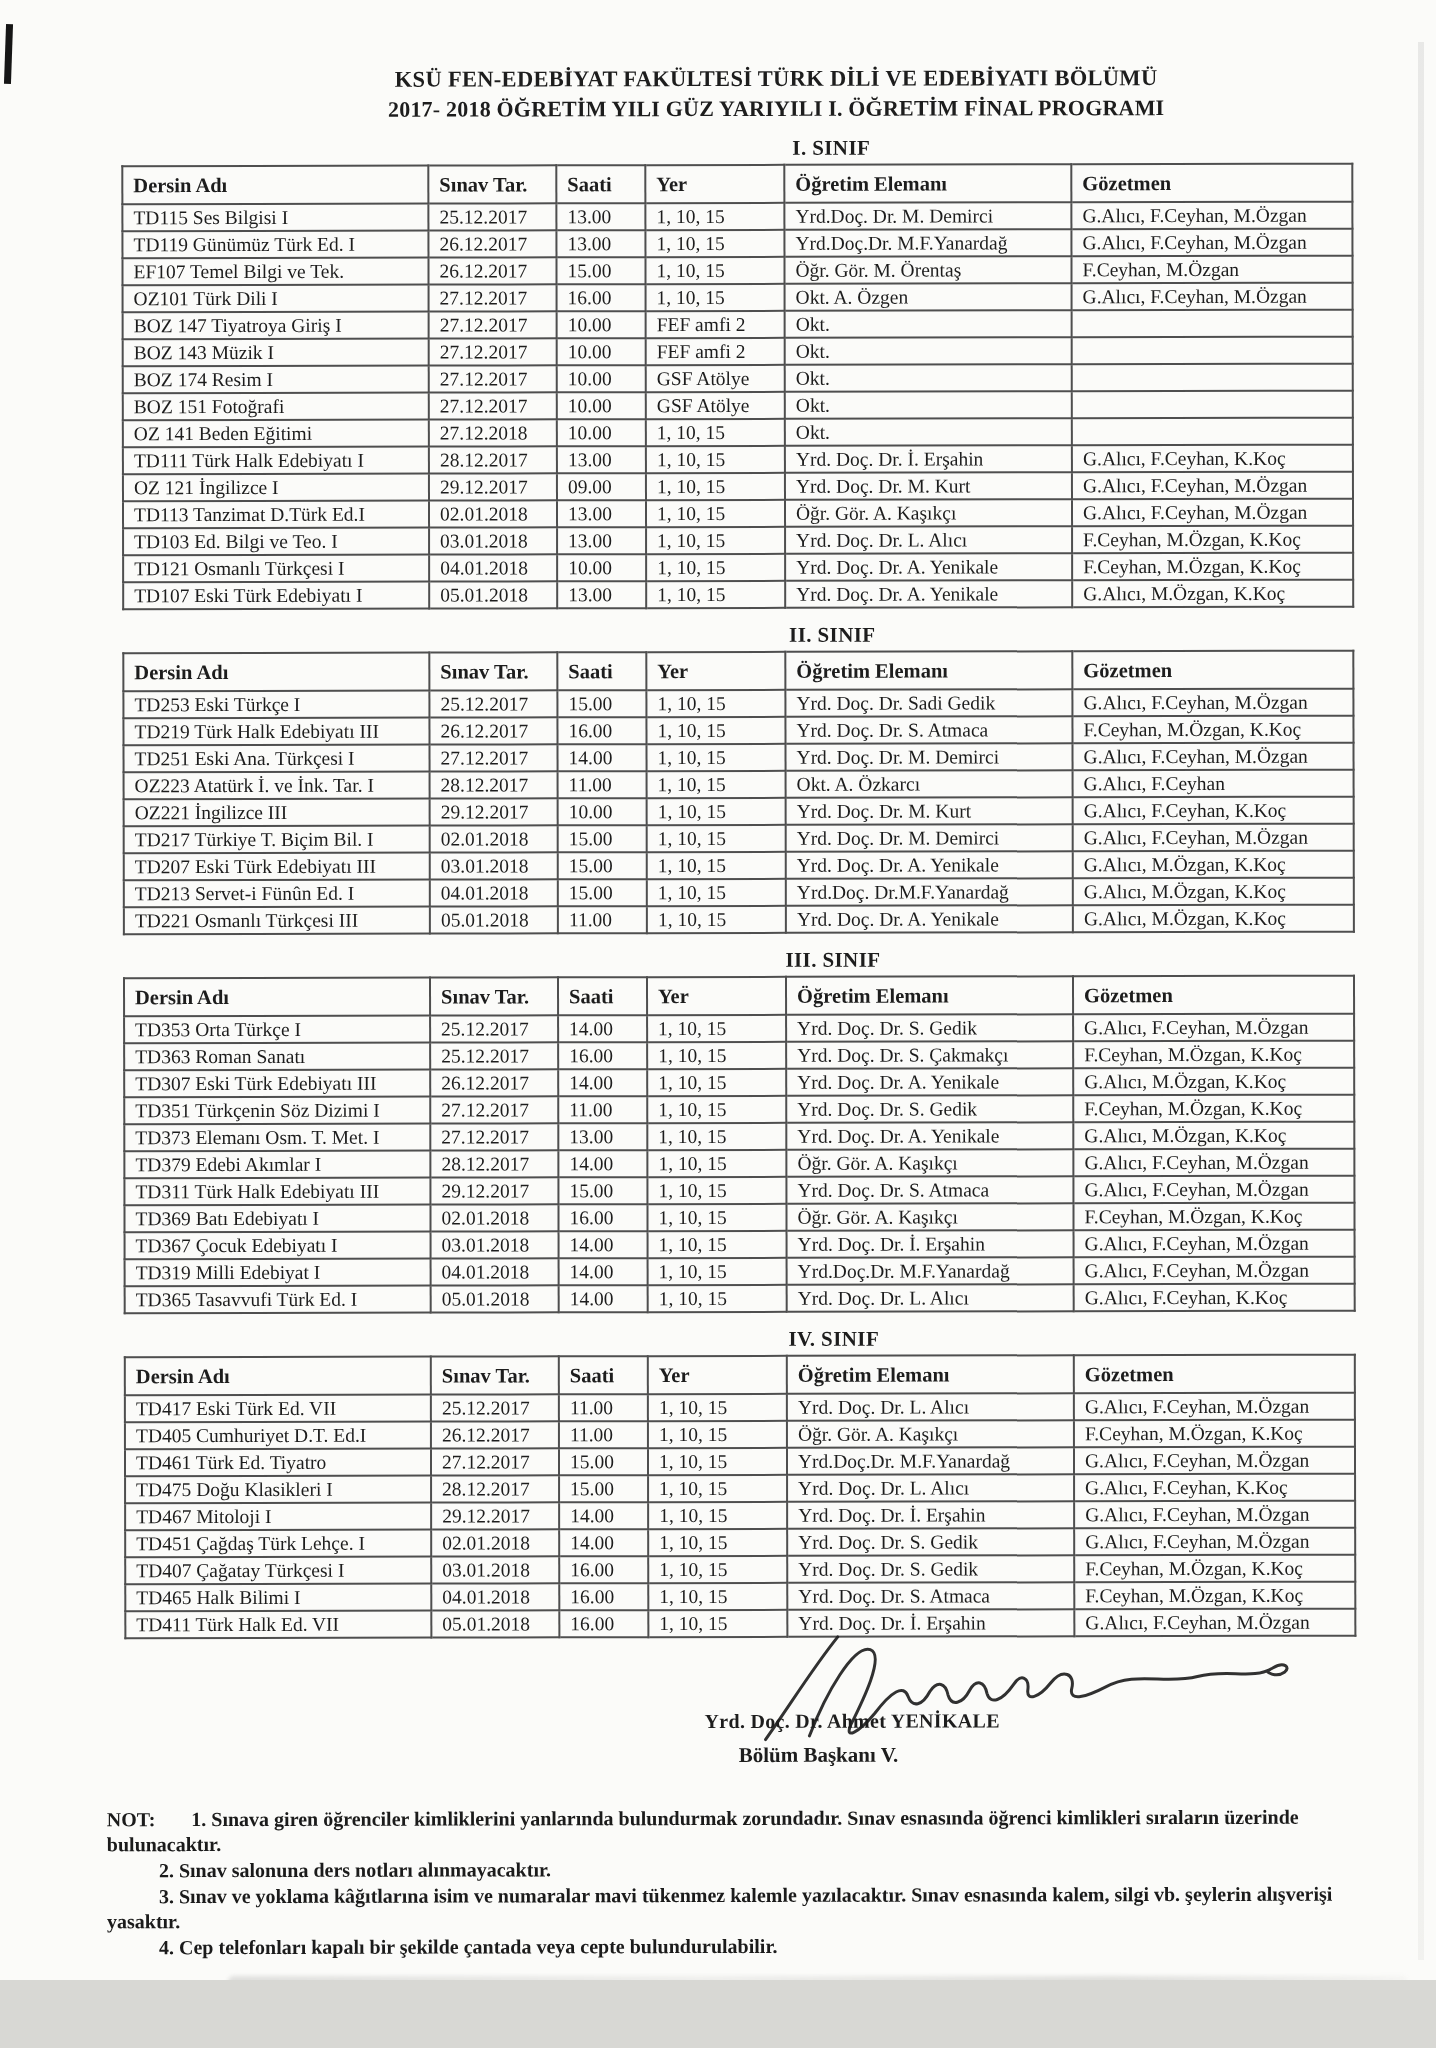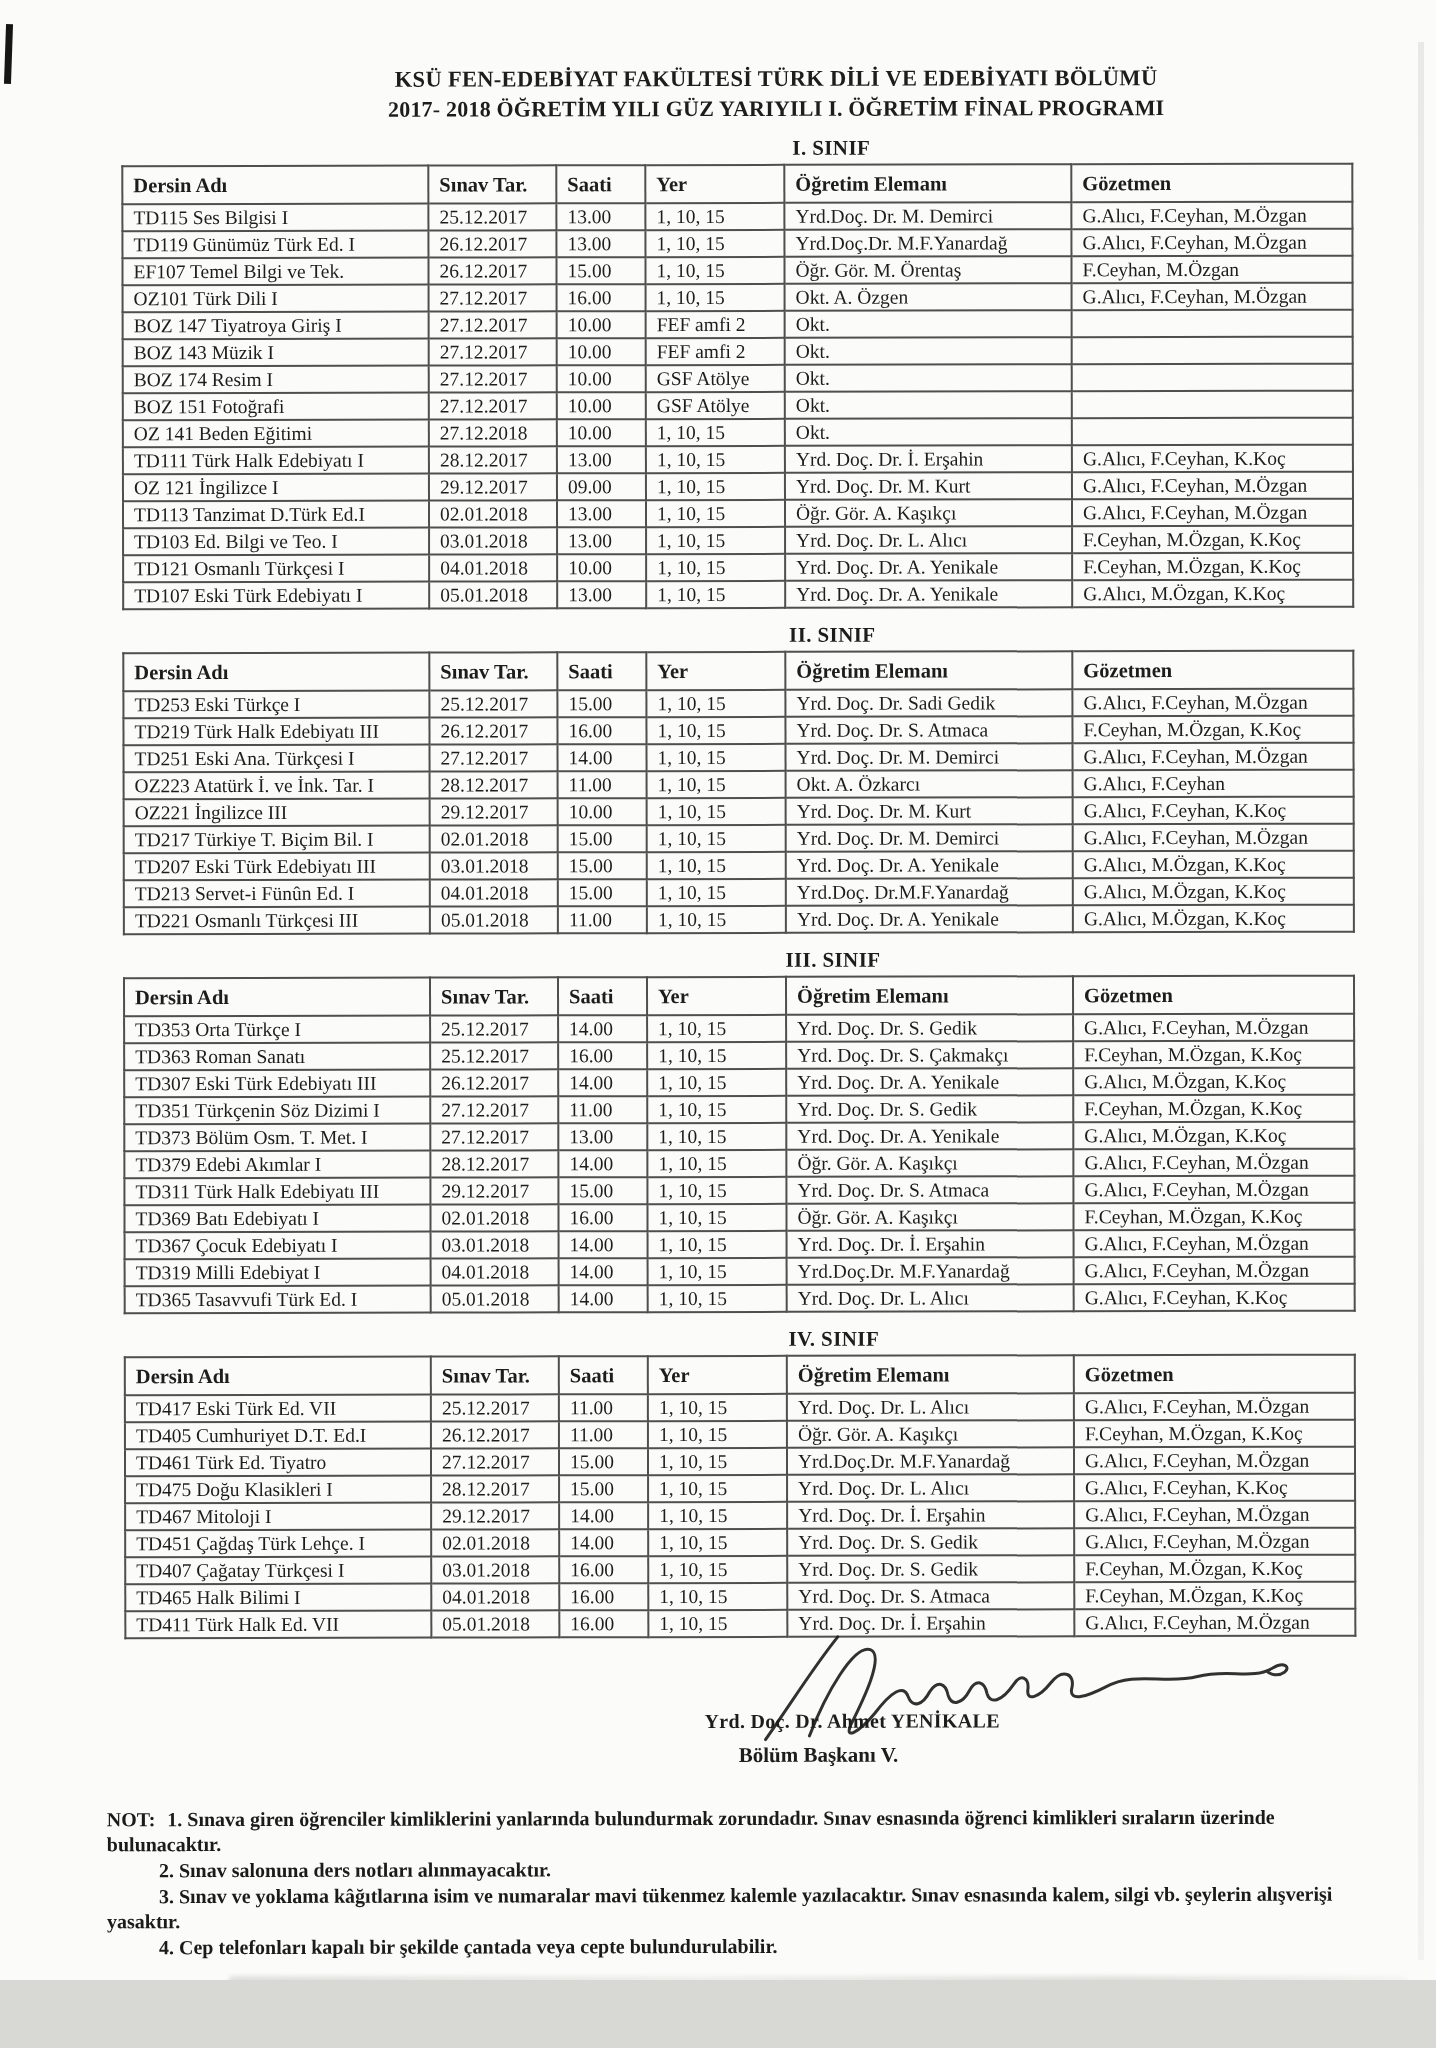--- a/index.html
+++ b/index.html
@@ -27,21 +27,21 @@
   }
   table.sched th{font-size:20.5px;font-weight:bold;padding:4px 10px;height:28px;}
   table.sched td{font-size:19.5px;padding:0 10px;height:25px;line-height:1.02;}
   .sig{position:relative;height:130px;margin-top:12px;}
   .sig svg{position:absolute;left:740px;top:-26px;transform:rotate(-2deg);}
   .sig-name{position:absolute;left:703px;top:60px;font-weight:bold;font-size:20px;letter-spacing:.3px;}
   .sig-role{position:absolute;left:737px;top:93px;font-weight:bold;font-size:21px;}
   .notes{margin:26px 0 0 105px;width:1278px;font-size:20px;line-height:25px;font-weight:bold;color:#1b1b1b;}
   .notes p{margin:0 0 1px 0;}
   .notes p.hang{text-indent:52px;}
-  .note-label{display:inline-block;margin-right:12px;}
+  .note-label{display:inline-block;margin-right:36px;}
   
   .artifact-tick{position:absolute;left:5px;top:24px;width:7px;height:60px;background:#161616;transform:rotate(2deg);}
   .artifact-streak{
     position:absolute;left:1418px;top:42px;width:6px;height:1918px;opacity:.3;
     background:linear-gradient(180deg,#bdbdbd 0%,#d6d6d2 35%,#c4c4c0 70%,#dcdcd8 100%);
   }
   .artifact-smudge{
     position:absolute;left:228px;top:1976px;width:1180px;height:13px;opacity:.38;
     background:linear-gradient(90deg,rgba(120,120,118,.55),rgba(160,160,156,.35) 40%,rgba(130,130,126,.6) 75%,rgba(190,190,186,.25));
     filter:blur(2px);border-radius:6px;
@@ -350,21 +350,21 @@
               </tr>
               <tr>
                 <td>TD351 Türkçenin Söz Dizimi I</td>
                 <td>27.12.2017</td>
                 <td>11.00</td>
                 <td>1, 10, 15</td>
                 <td>Yrd. Doç. Dr. S. Gedik</td>
                 <td>F.Ceyhan, M.Özgan, K.Koç</td>
               </tr>
               <tr>
-                <td>TD373 Bölüm Osm. T. Met. I</td>
+                <td>TD373 Elemanı Osm. T. Met. I</td>
                 <td>27.12.2017</td>
                 <td>13.00</td>
                 <td>1, 10, 15</td>
                 <td>Yrd. Doç. Dr. A. Yenikale</td>
                 <td>G.Alıcı, M.Özgan, K.Koç</td>
               </tr>
               <tr>
                 <td>TD379 Edebi  Akımlar I</td>
                 <td>28.12.2017</td>
                 <td>14.00</td>

